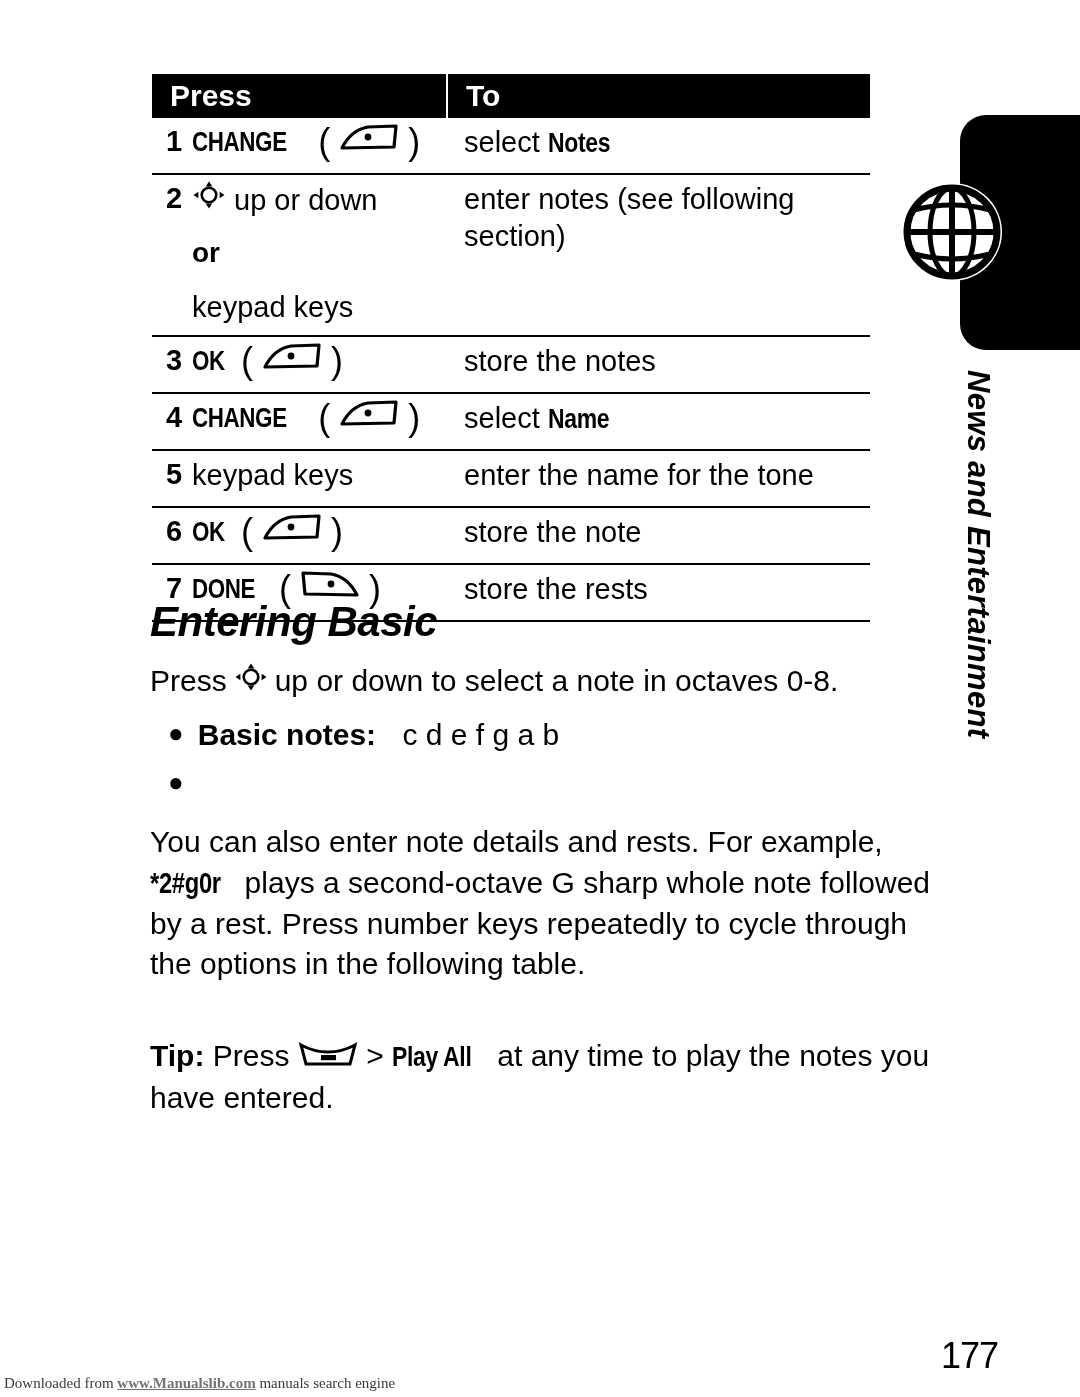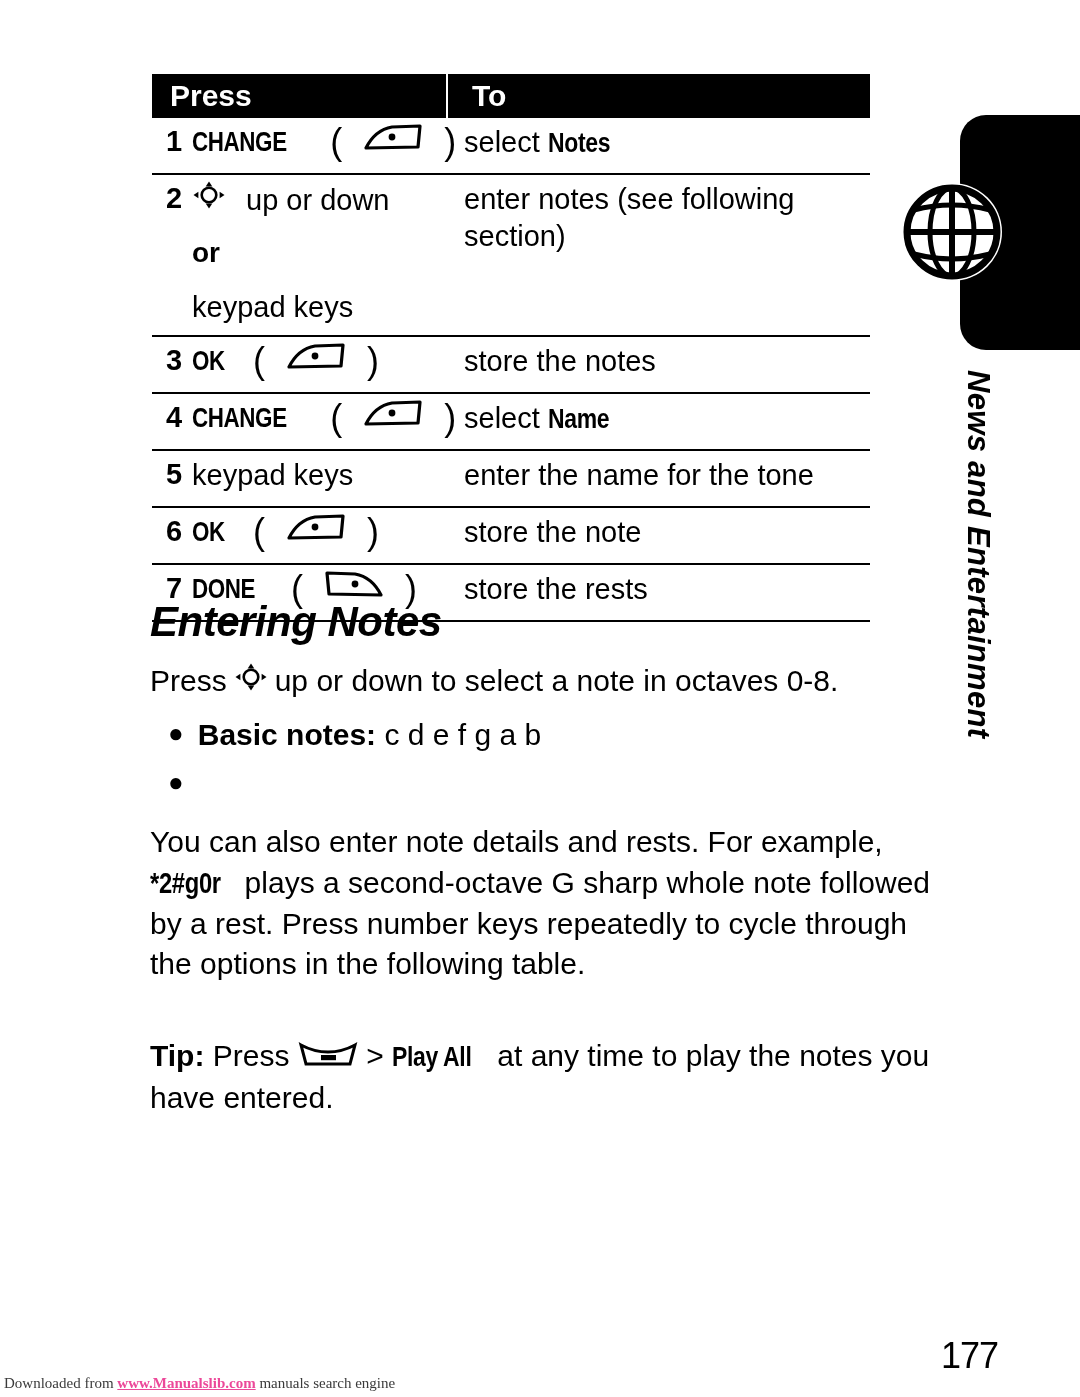--- a/index.html
+++ b/index.html
@@ -83,21 +83,21 @@
     box-sizing: border-box;
     font-weight: bold;
     font-size: 30px;
     border-right: 2px solid #ffffff;
     height: 44px;
     display: flex;
     align-items: center;
   }
   .tbl-head .th-to {
     flex: 1;
-    padding-left: 24px;
+    padding-left: 18px;
     box-sizing: border-box;
     font-weight: bold;
     font-size: 30px;
     height: 44px;
     display: flex;
     align-items: center;
   }
 
   .tbl-row {
     display: flex;
@@ -134,21 +134,21 @@
     font-size: 29px;
     line-height: 1.32;
     display: flex;
     flex-direction: column;
     gap: 2px;
     padding-top: 1px;
   }
   .press-line {
     display: flex;
     align-items: center;
-    gap: 20px;
+    gap: 8px;
     white-space: nowrap;
   }
   .or-line {
     font-weight: bold;
     font-size: 28px;
     padding-top: 14px;
   }
   .kp-line {
     font-size: 29px;
     padding-top: 14px;
@@ -216,21 +216,21 @@
     font-size: 30px;
     margin-bottom: 20px;
   }
   .bullet .dot {
     font-size: 26px;
     line-height: 1;
     position: relative;
     top: -3px;
   }
   .bullet .blabel { font-weight: bold; }
-  .bullet .bvals { font-weight: normal; }
+  .bullet .bvals { font-weight: normal; margin-left: 18px; }
 
   #para-example {
     position: absolute;
     left: 150px;
     top: 822px;
     width: 790px;
     font-size: 30px;
     line-height: 1.36;
   }
 
@@ -258,21 +258,21 @@
   #download-note {
     position: absolute;
     left: 4px;
     top: 1375px;
     font-family: "Liberation Serif", serif;
     font-size: 15px;
     color: #3a3a3a;
     white-space: nowrap;
   }
   #download-note .lnk {
-    color: #ec4899;
+    color: #737373;
     text-decoration: underline;
     font-weight: bold;
   }
 </style>
 </head>
 <body>
 
 <div id="page">
 
   <div id="side-tab"></div>
@@ -451,21 +451,21 @@
           </div>
         </div>
       </div>
       <div class="cell-to">
         <span>store the rests</span>
       </div>
     </div>
 
   </div>
 
-  <div id="heading-entering-notes">Entering Notes</div>
+  <div id="heading-entering-notes">Entering Basic</div>
 
   <div id="intro-line">
     <span>Press</span>
     <span class="key-icon">
       <svg width="34" height="30" viewBox="0 0 34 30" aria-hidden="true">
         <circle cx="17" cy="15" r="7.3" fill="none" stroke="#000000" stroke-width="2.6"></circle>
         <path d="M17 1.5 L20.3 6.4 L13.7 6.4 Z" fill="#000000"></path>
         <path d="M17 28.5 L13.7 23.6 L20.3 23.6 Z" fill="#000000"></path>
         <path d="M1.5 15 L6.4 11.7 L6.4 18.3 Z" fill="#000000"></path>
         <path d="M32.5 15 L27.6 18.3 L27.6 11.7 Z" fill="#000000"></path>

